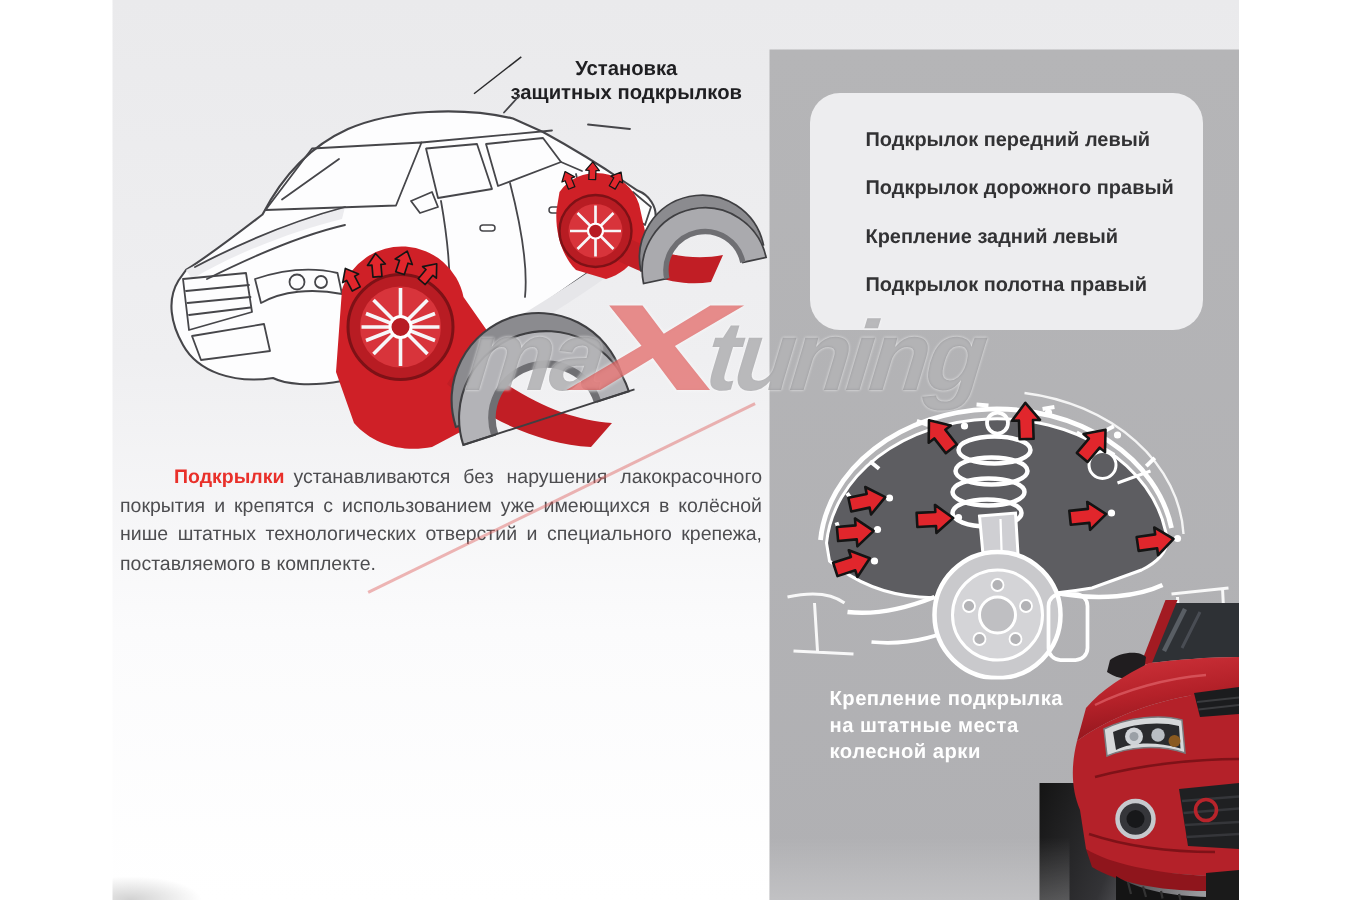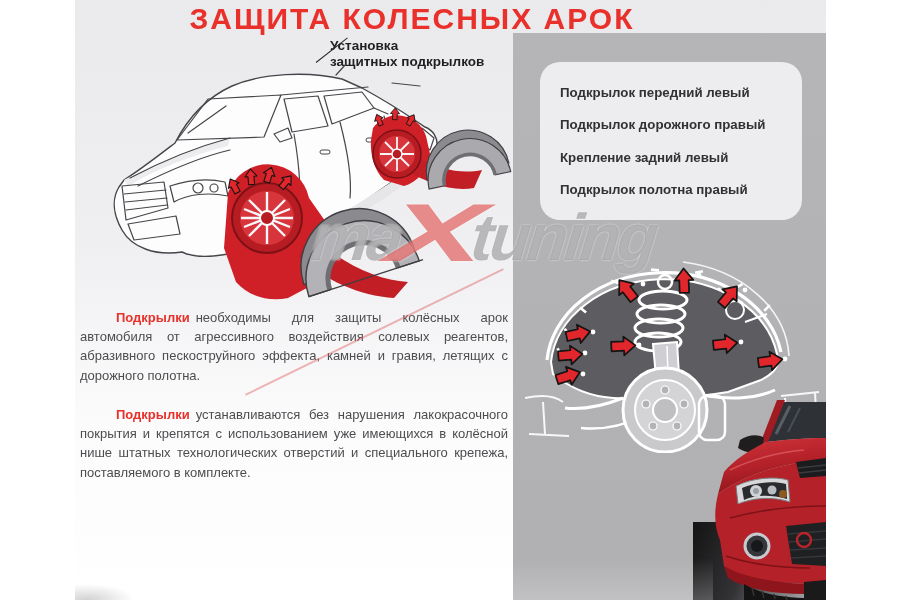--- a/index.html
+++ b/index.html
@@ -4,62 +4,61 @@
 <style>
   html,body{margin:0;padding:0;background:#ffffff;}
   .page{position:relative;width:900px;height:600px;overflow:hidden;
         background:#ffffff;font-family:"Liberation Sans",sans-serif;}
   .card{position:absolute;left:75px;top:0;width:751px;height:600px;
         background:linear-gradient(180deg,#eaeaec 0%,#efeff1 40%,#fbfbfc 70%,#ffffff 100%);}
   .card-shadow{position:absolute;left:0;bottom:0;width:60px;height:16px;
         background:radial-gradient(ellipse at 20% 100%,rgba(0,0,0,.18),rgba(0,0,0,0) 70%);}
   .title{position:absolute;left:57px;top:2px;width:560px;text-align:center;
         font-size:30px;font-weight:800;letter-spacing:2px;color:#e9302a;}
-  .install-note{position:absolute;left:255px;top:38px;width:175px;text-align:left;
+  .install-note{position:absolute;left:255px;top:38px;width:175px;text-align:center;
         font-size:13.5px;font-weight:700;color:#1f1f22;line-height:1.2;white-space:pre-line;}
   .leader{position:absolute;left:241px;top:62px;width:40px;height:0;
         border-top:1.6px solid #2a2a2c;transform:rotate(-38deg);transform-origin:0 50%;}
   .car-svg{position:absolute;left:3px;top:58px;width:435px;height:252px;}
   .paras{position:absolute;left:5px;top:308px;width:428px;color:#4d4d50;
         font-size:13px;line-height:1.48;text-align:justify;}
   .paras p{margin:0 0 20px 0;text-indent:36px;}
   .lead{color:#e9302a;font-weight:700;margin-right:6px;}
   .watermark{position:absolute;left:237px;top:198px;z-index:6;display:flex;align-items:flex-end;
         pointer-events:none;font-style:italic;font-weight:800;transform:skewX(-6deg);}
   .wm-gray{font-size:66px;line-height:.9;color:rgba(130,130,133,.55);
         text-shadow:0 0 2px rgba(255,255,255,.8);letter-spacing:-3px;}
   .wm-x{display:inline-block;font-size:82px;line-height:.85;color:rgba(214,48,46,.55);
         transform:scaleX(1.8);margin:0 8px;text-shadow:0 0 2px rgba(255,255,255,.7);}
   .wm-line{position:absolute;left:170px;top:394px;width:287px;height:0;z-index:5;
         border-top:2px solid rgba(222,96,94,.45);transform:rotate(-26deg);transform-origin:0 0;}
   .panel{position:absolute;left:438px;top:33px;width:313px;height:567px;
         background:linear-gradient(180deg,#b5b5b7 0%,#b0b0b3 100%);overflow:hidden;}
   .list-box{position:absolute;left:27px;top:29px;width:262px;height:158px;
         background:#ededef;border-radius:20px;display:flex;flex-direction:column;
-        justify-content:space-evenly;padding:6px 0 6px 20px;box-sizing:border-box;}
+        justify-content:space-evenly;padding:6px 0 6px 37px;box-sizing:border-box;}
   .list-item{font-size:13.3px;font-weight:700;color:#323234;}
   .arch-svg{position:absolute;left:10px;top:215px;width:300px;height:205px;}
   .arch-caption{position:absolute;left:40px;top:424px;font-size:13.5px;font-weight:700;
         color:#ffffff;line-height:1.3;white-space:pre-line;letter-spacing:.3px;}
   .floor{position:absolute;left:180px;bottom:0;width:133px;height:78px;
         background:linear-gradient(112deg,#141414 0%,#333336 42%,#98989b 82%,#aeaeb1 100%);}
   .panel-reflect{position:absolute;left:0;bottom:0;width:200px;height:42px;
         background:linear-gradient(180deg,rgba(255,255,255,0) 0%,rgba(255,255,255,.22) 100%);}
   .redcar-svg{position:absolute;right:0;bottom:0;width:126px;height:202px;}
   .arrow{fill:#e1262c;stroke:#141414;stroke-width:2.2;stroke-linejoin:round;}
   .wln{stroke:#ffffff;fill:none;}
   .kln{stroke:#46464a;fill:none;stroke-width:1.2;stroke-linejoin:round;stroke-linecap:round;}
 </style>
 </head>
 <body>
 
 <div class="page">
   <div class="card">
 
-    <div class="title">ЗАЩИТА КОЛЕСНЫХ АРОК</div>
     <div class="install-note">Установка
 защитных подкрылков</div>
     <div class="leader"></div>
 
     <svg class="car-svg" viewBox="0 0 435 252">
       <defs>
         <path id="arr" d="M-15,-6 L1,-6 L1,-12 L16,0 L1,12 L1,6 L-15,6 Z"></path>
       </defs>
 
       <path d="M44,172 C36,158 33,142 41,129 L46,122 C62,112 80,98 97,85
@@ -150,21 +149,20 @@
     </svg>
 
     <div class="watermark">
       <span class="wm-gray">ma</span>
       <span class="wm-x">X</span>
       <span class="wm-gray">tuning</span>
     </div>
     <div class="wm-line"></div>
 
     <div class="paras">
-      <p><span class="lead">Подкрылки</span><span>необходимы для защиты колёсных арок автомобиля от агрессивного воздействия солевых реагентов, абразивного пескоструйного эффекта, камней и гравия, летящих с дорожного полотна.</span></p>
       <p><span class="lead">Подкрылки</span><span>устанавливаются без нарушения лакокрасочного покрытия и крепятся с использованием уже имеющихся в колёсной нише штатных технологических отверстий и специального крепежа, поставляемого в комплекте.</span></p>
     </div>
 
     <div class="panel">
       <div class="list-box">
         <div class="list-item">Подкрылок передний левый</div>
         <div class="list-item">Подкрылок дорожного правый</div>
         <div class="list-item">Крепление задний левый</div>
         <div class="list-item">Подкрылок полотна правый</div>
       </div>
@@ -237,20 +235,23 @@
         <use href="#arr" class="arrow" transform="translate(161,33) rotate(-92) scale(.78)"></use>
         <use href="#arr" class="arrow" transform="translate(206,48) rotate(-50) scale(.78)"></use>
         <use href="#arr" class="arrow" transform="translate(55,86) rotate(-12) scale(.78)"></use>
         <use href="#arr" class="arrow" transform="translate(47,107) rotate(-5) scale(.78)"></use>
         <use href="#arr" class="arrow" transform="translate(45,128) rotate(-18) scale(.78)"></use>
         <use href="#arr" class="arrow" transform="translate(100,98) rotate(-3) scale(.78)"></use>
         <use href="#arr" class="arrow" transform="translate(202,96) rotate(-6) scale(.78)"></use>
         <use href="#arr" class="arrow" transform="translate(247,113) rotate(-8) scale(.78)"></use>
       </svg>
 
+      <div class="arch-caption">Крепление подкрылка
+на штатные места
+колесной арки</div>
 
       <div class="floor"></div>
       <div class="panel-reflect"></div>
 
       <svg class="redcar-svg" viewBox="0 0 126 202">
         <defs>
           <linearGradient id="hoodG" x1="0" y1="0" x2="0.3" y2="1">
             <stop offset="0" stop-color="#d2343c"></stop>
               <stop offset="0.55" stop-color="#b42129"></stop>
               <stop offset="1" stop-color="#8f151c"></stop>

